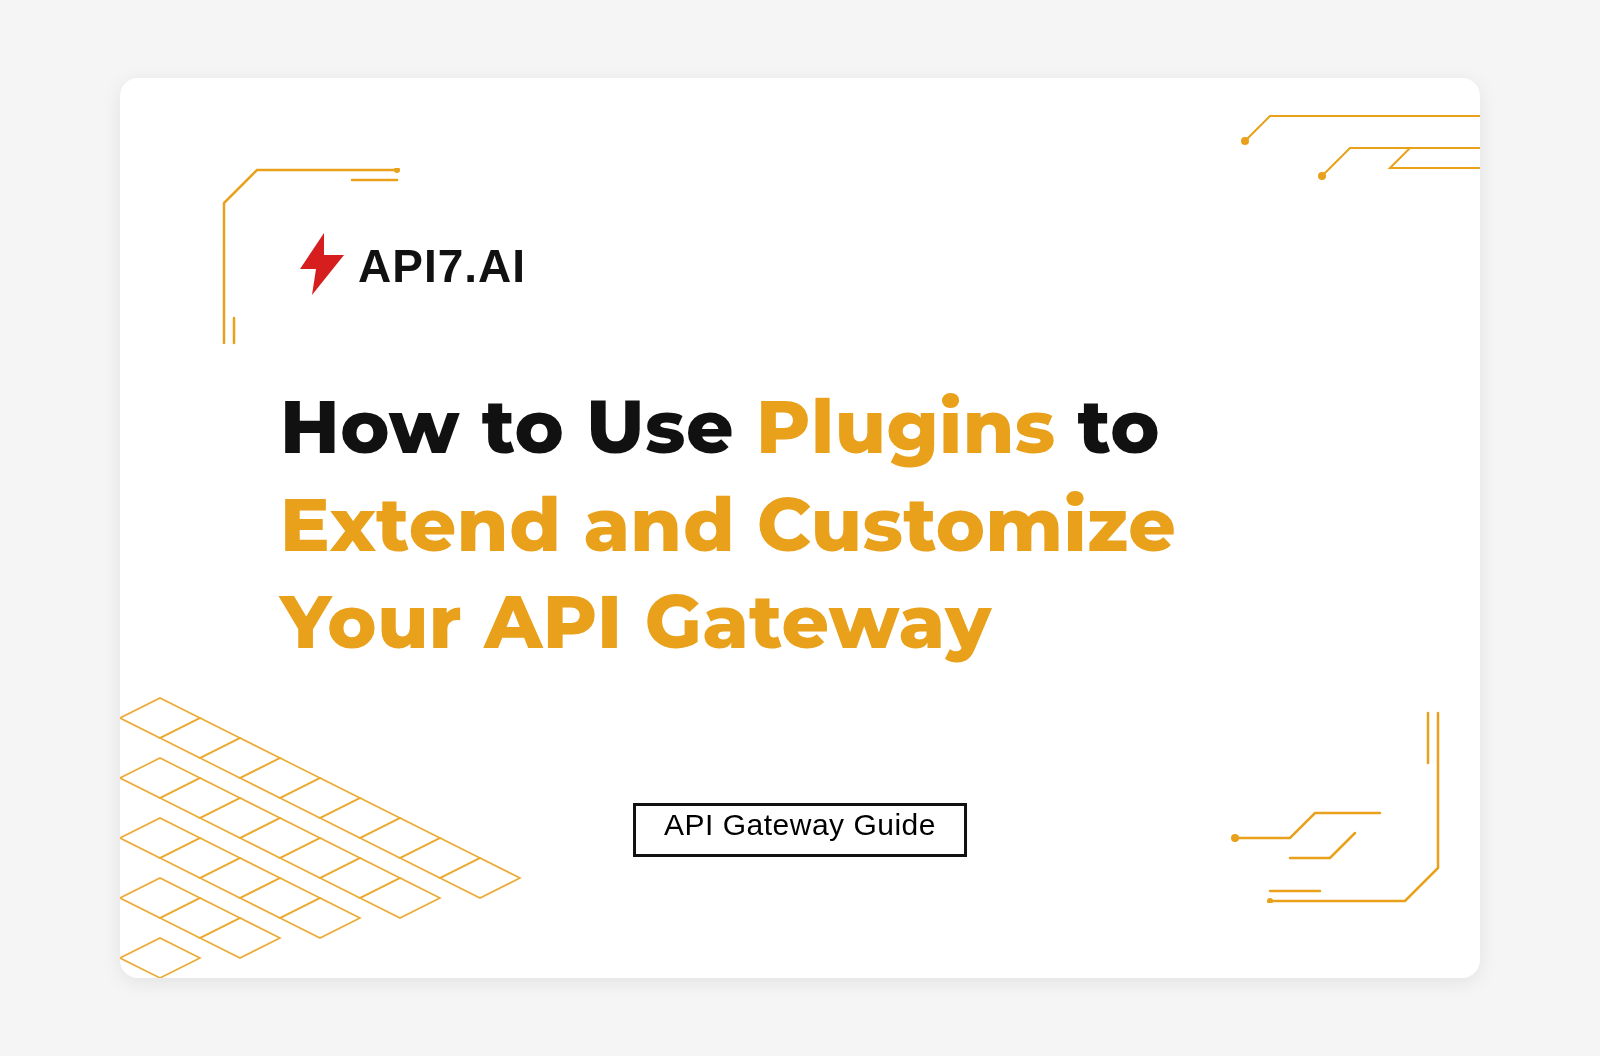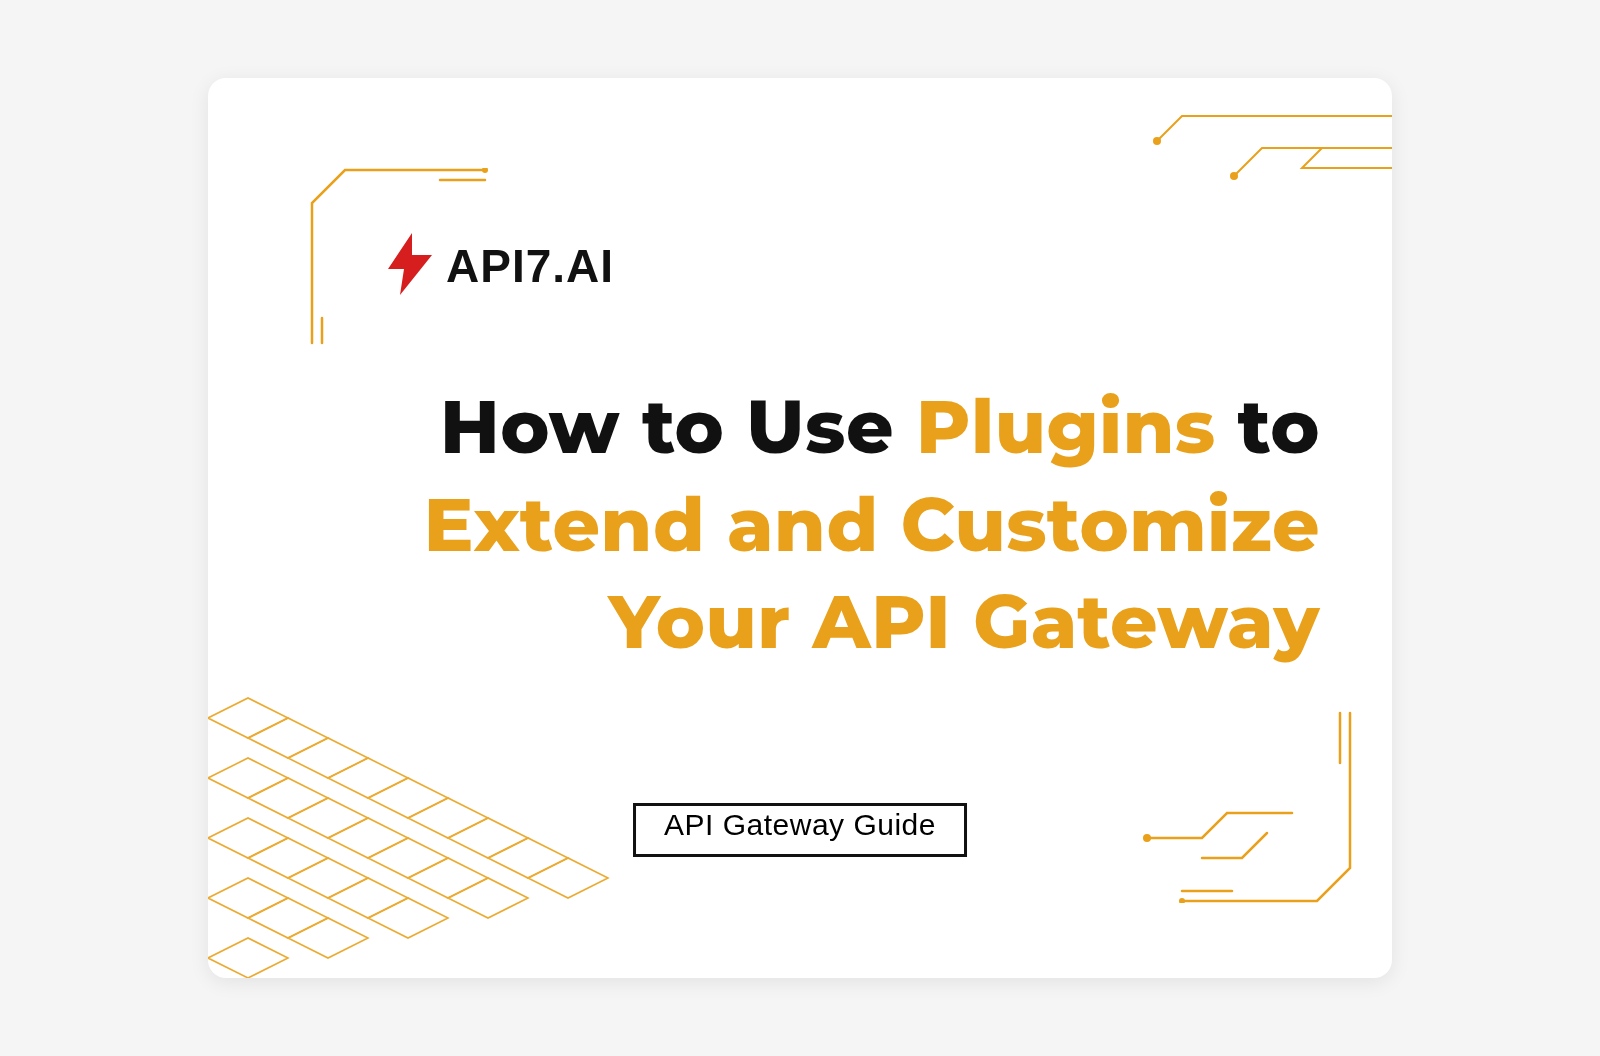--- a/index.html
+++ b/index.html
@@ -6,21 +6,21 @@
   body {
     width: 1600px;
     height: 1056px;
     display: flex;
     align-items: center;
     justify-content: center;
     background: #f5f5f5;
     font-family: "Segoe UI", Arial, sans-serif;
   }
   .card {
-    width: 1184px;
+    width: 1360px;
     height: 900px;
     background: #ffffff;
     border-radius: 18px;
     box-shadow: 0 4px 20px rgba(0,0,0,0.08);
     position: relative;
     overflow: hidden;
   }
 
   
   .deco { position: absolute; pointer-events: none; }
@@ -49,21 +49,21 @@
     text-transform: uppercase;
   }
 
   
   .headline {
     position: absolute;
     top: 300px;
     left: 50%;
     transform: translateX(-50%);
     width: 1040px;
-    text-align: right;
+    text-align: left;
     font-weight: 800;
     font-size: 74px;
     line-height: 1.32;
     letter-spacing: 0.5px;
     color: #111;
     font-family: "Montserrat","Segoe UI",Arial,sans-serif;
   }
   .headline .hl-accent { color: #E9A11B; }
 
   

